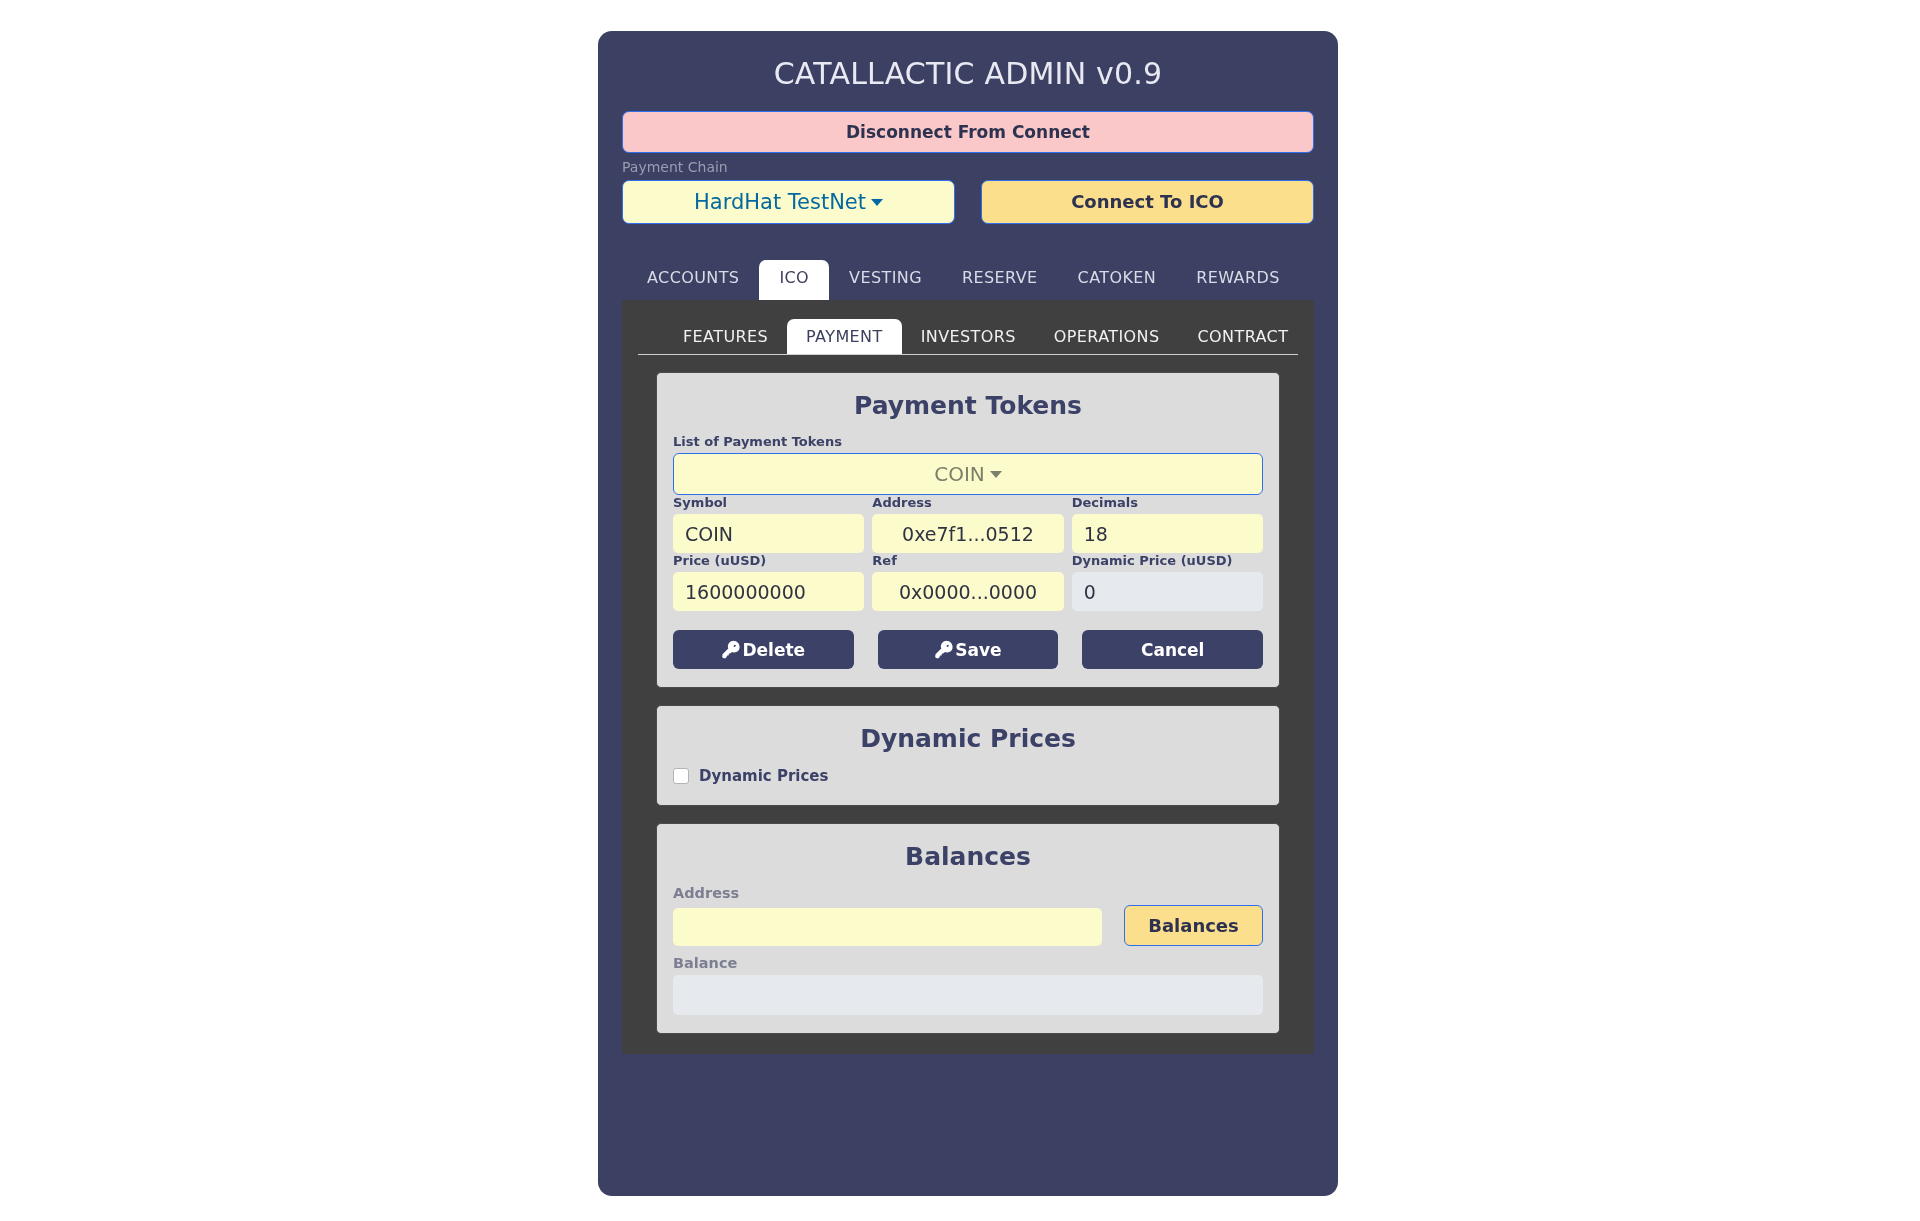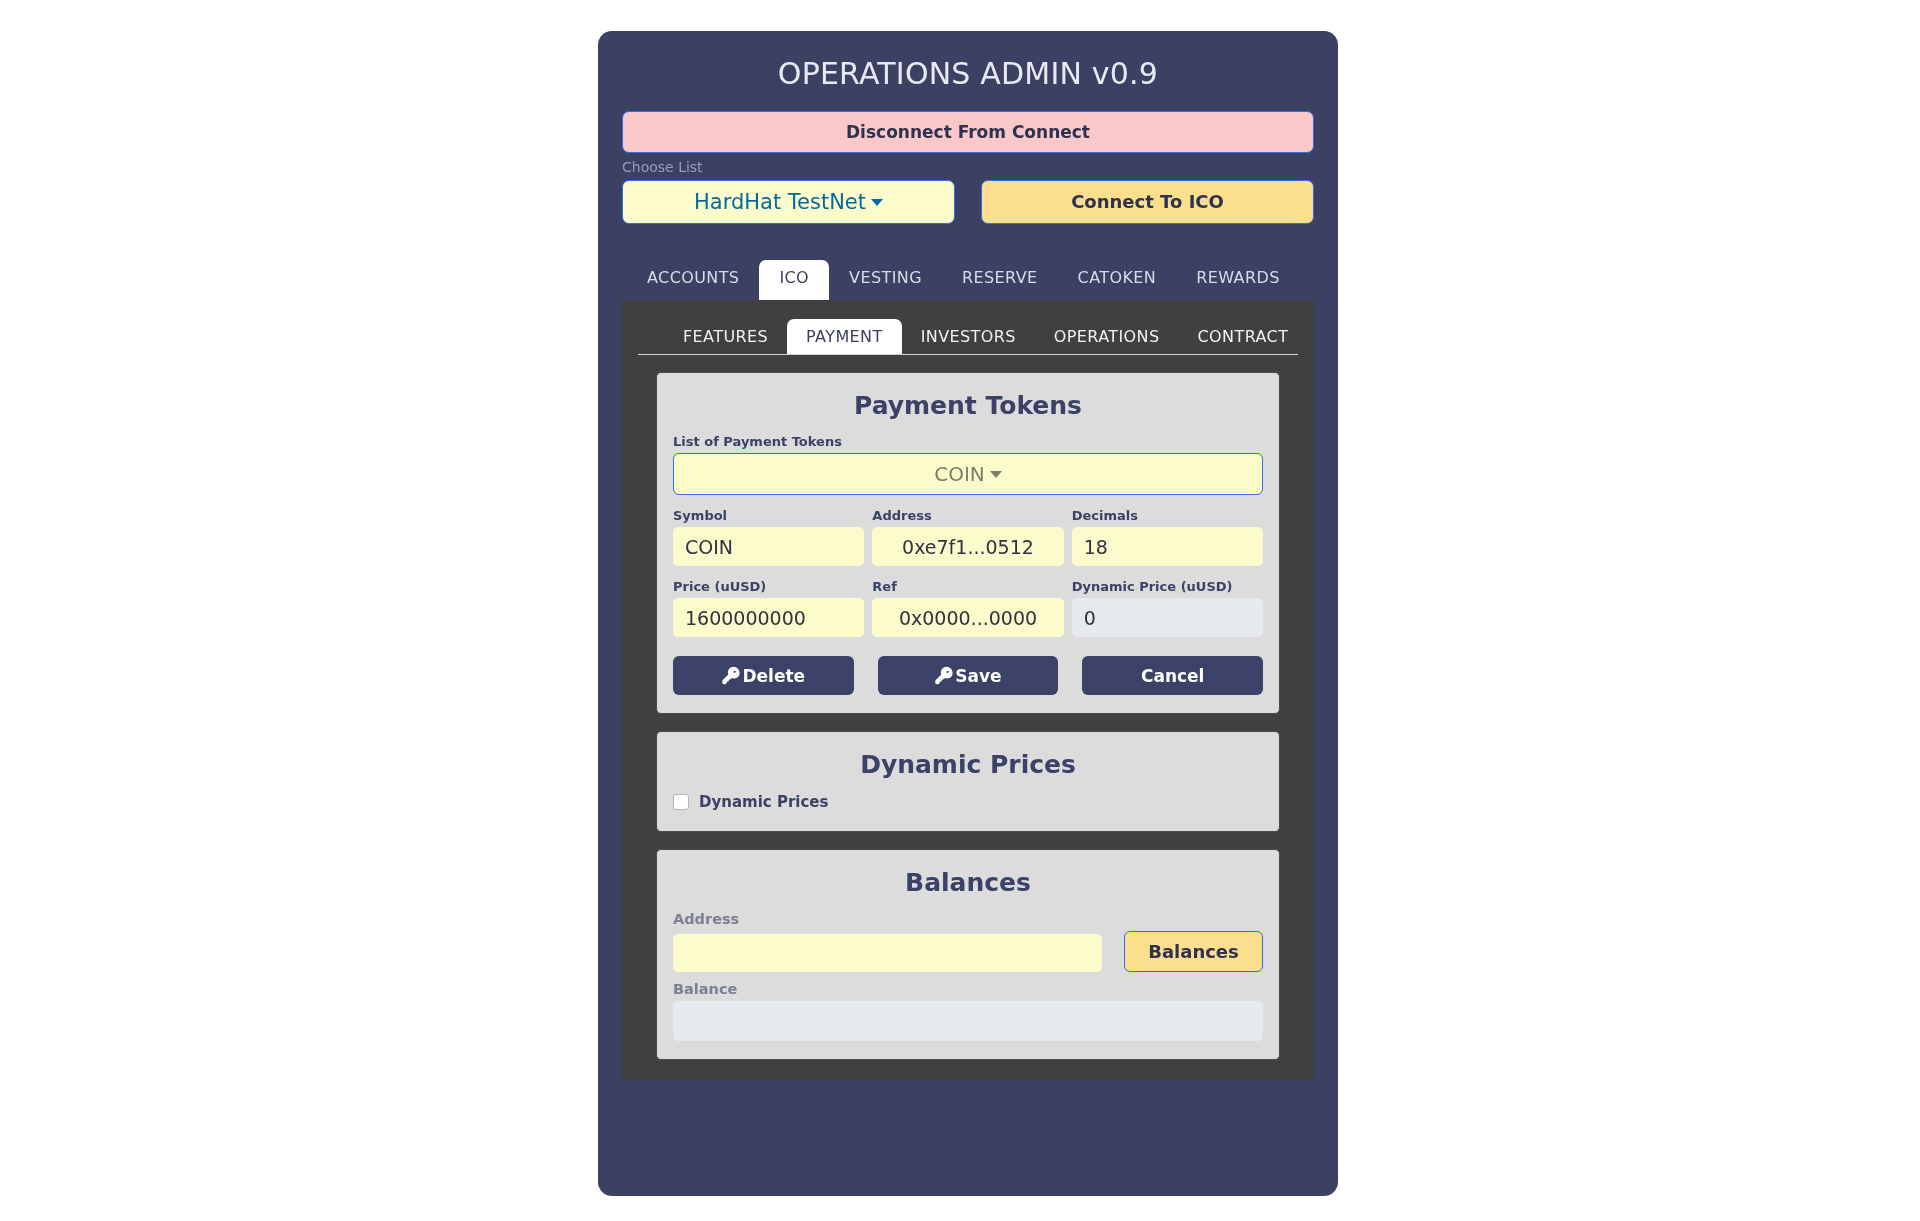--- a/index.html
+++ b/index.html
@@ -207,21 +207,20 @@
     font-size: 20px;
     line-height: 40px;
     text-align: center;
     box-sizing: border-box;
     cursor: pointer;
   }
 
   .form-row {
     display: flex;
     gap: 8px;
-    margin-top: 13px;
   }
   .form-col { flex: 1 1 0; min-width: 0; }
 
   .inp {
     width: 100%;
     height: 39px;
     box-sizing: border-box;
     background: #fbfbcc;
     border: none;
     border-radius: 5px;
@@ -334,25 +333,25 @@
     font-family: "DejaVu Sans", "Liberation Sans", sans-serif;
   }
 </style>
 </head>
 <body>
 
 <div id="root">
 
   <div class="app-shell">
 
-    <div class="app-title">OPERATIONS ADMIN v0.9</div>
+    <div class="app-title">CATALLACTIC ADMIN v0.9</div>
 
     <div class="btn btn-disconnect">Disconnect From Connect</div>
 
-    <div class="field-label-dark">Choose List</div>
+    <div class="field-label-dark">Payment Chain</div>
 
     <div class="chain-row">
       <div class="select-chain">
         <span>HardHat TestNet</span><span class="caret"></span>
       </div>
       <div class="btn btn-connect-ico">Connect To ICO</div>
     </div>
 
     <div class="main-tabs">
       <div class="main-tab">ACCOUNTS</div>

